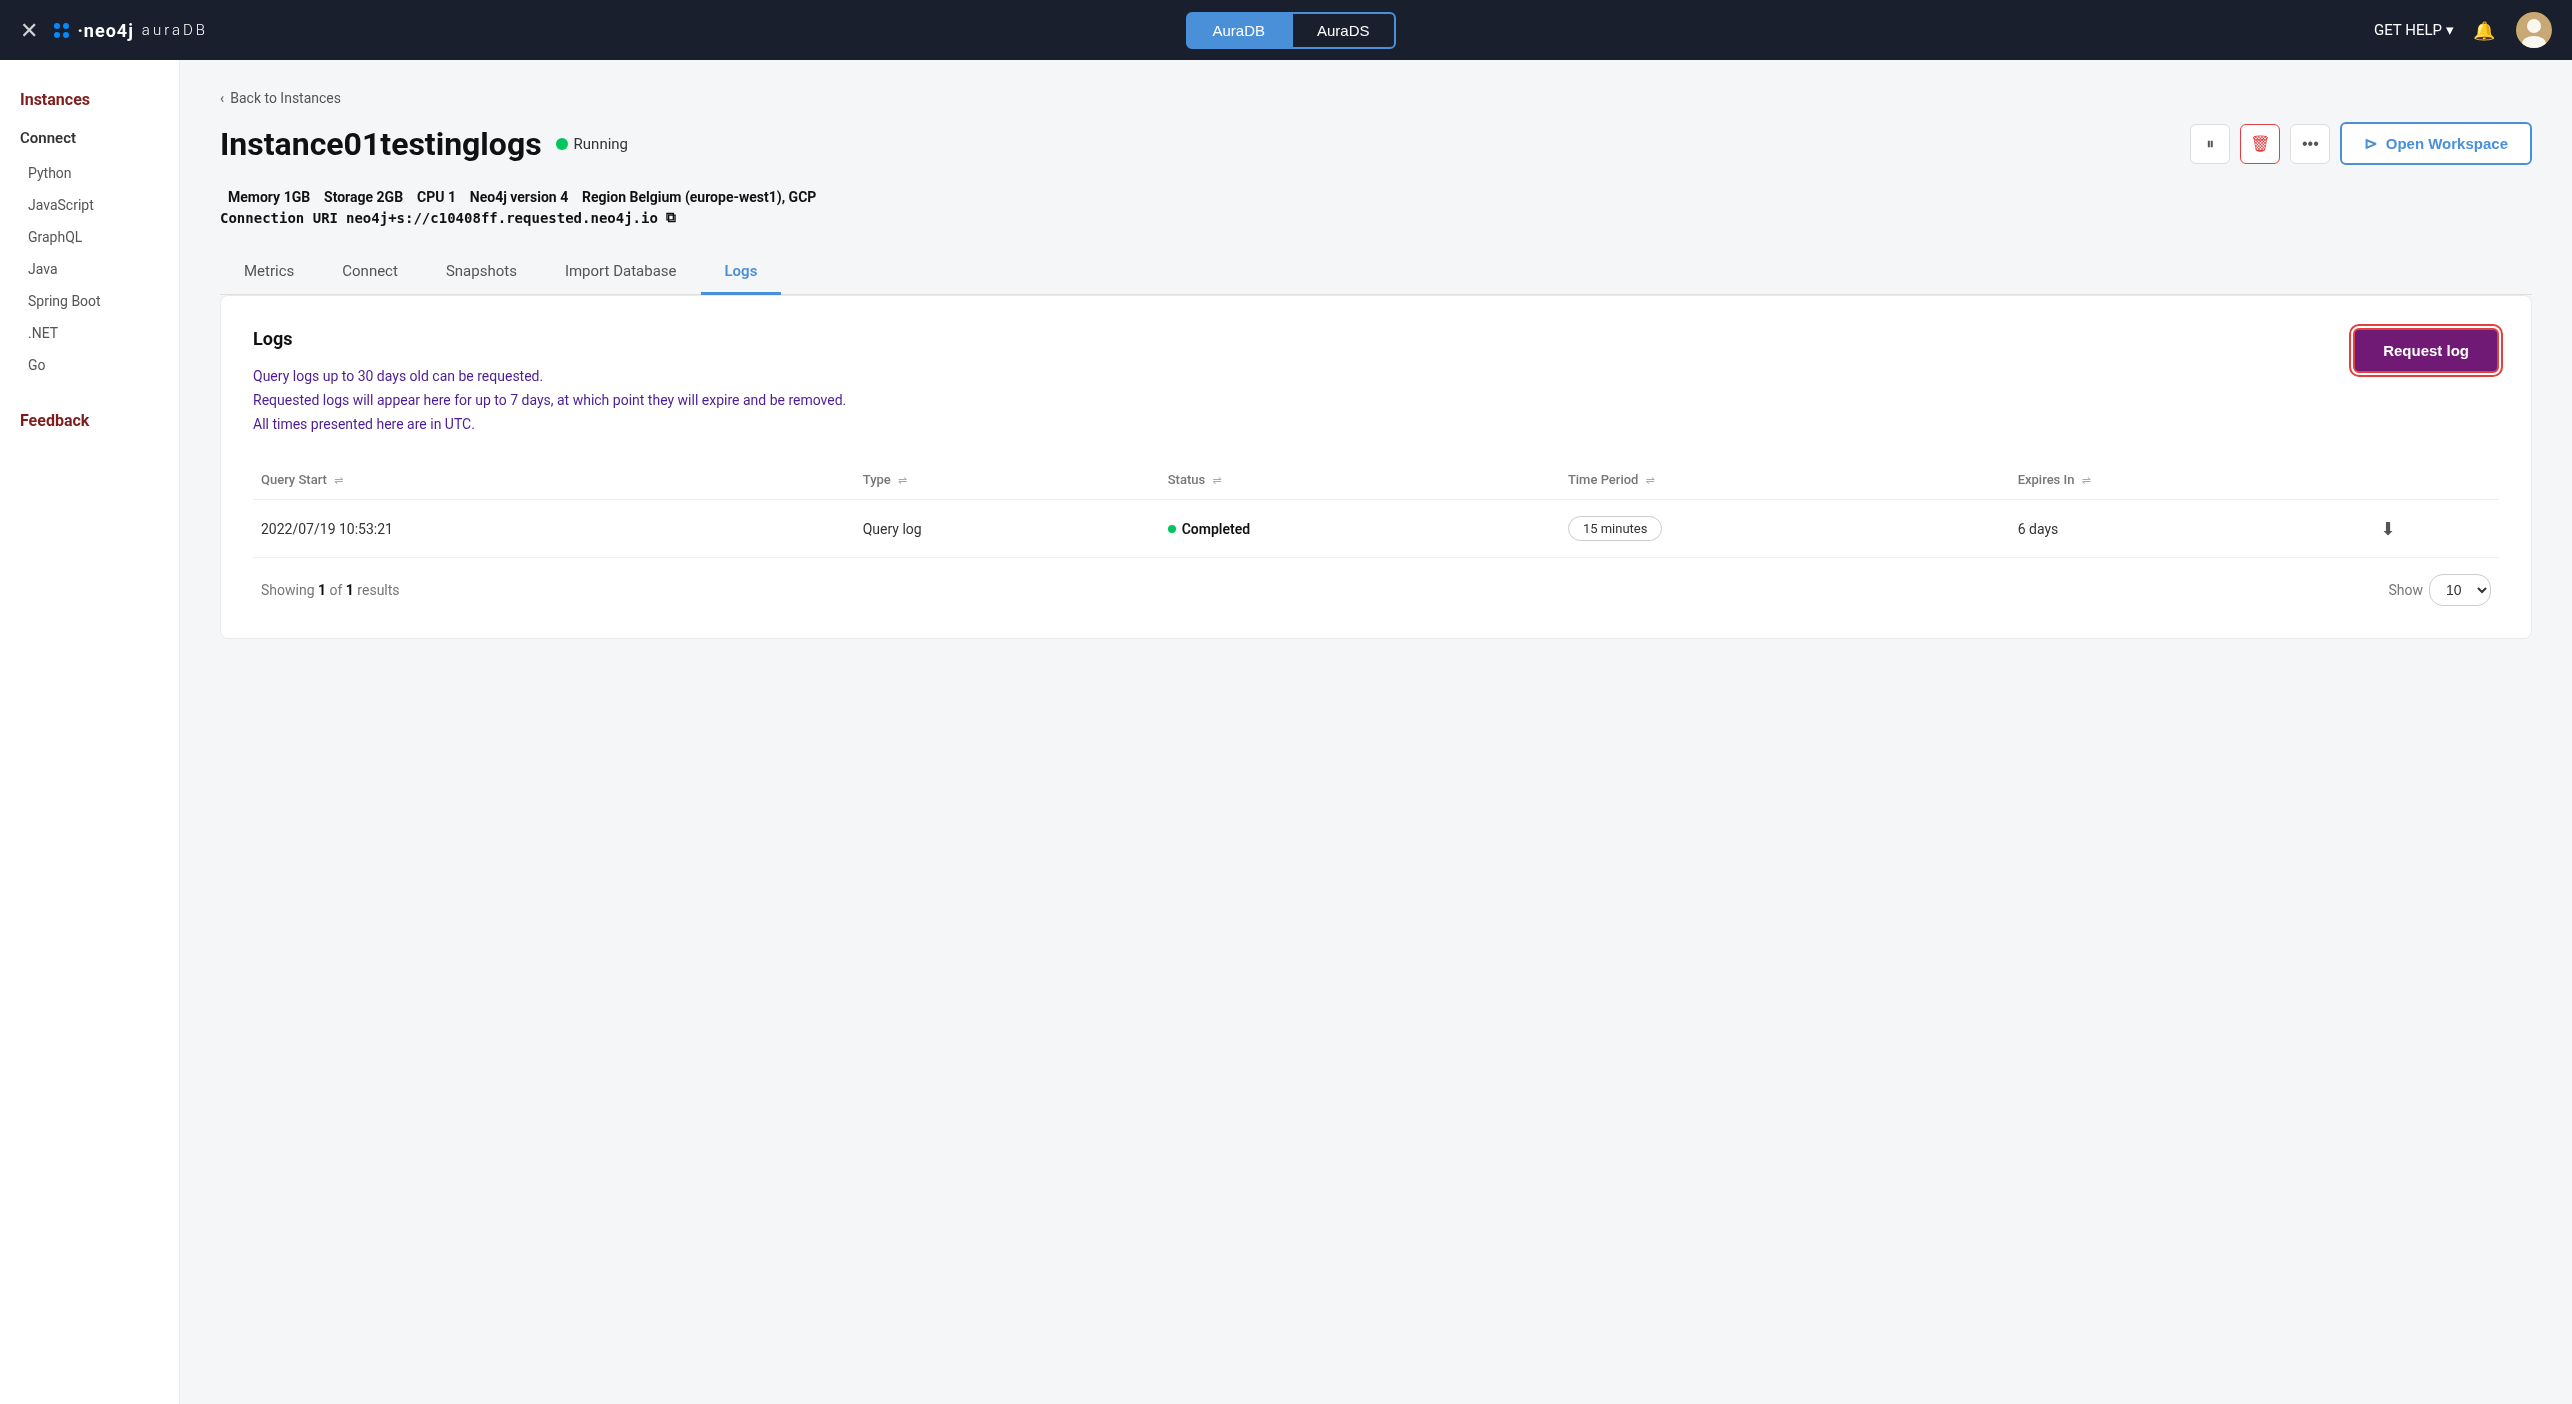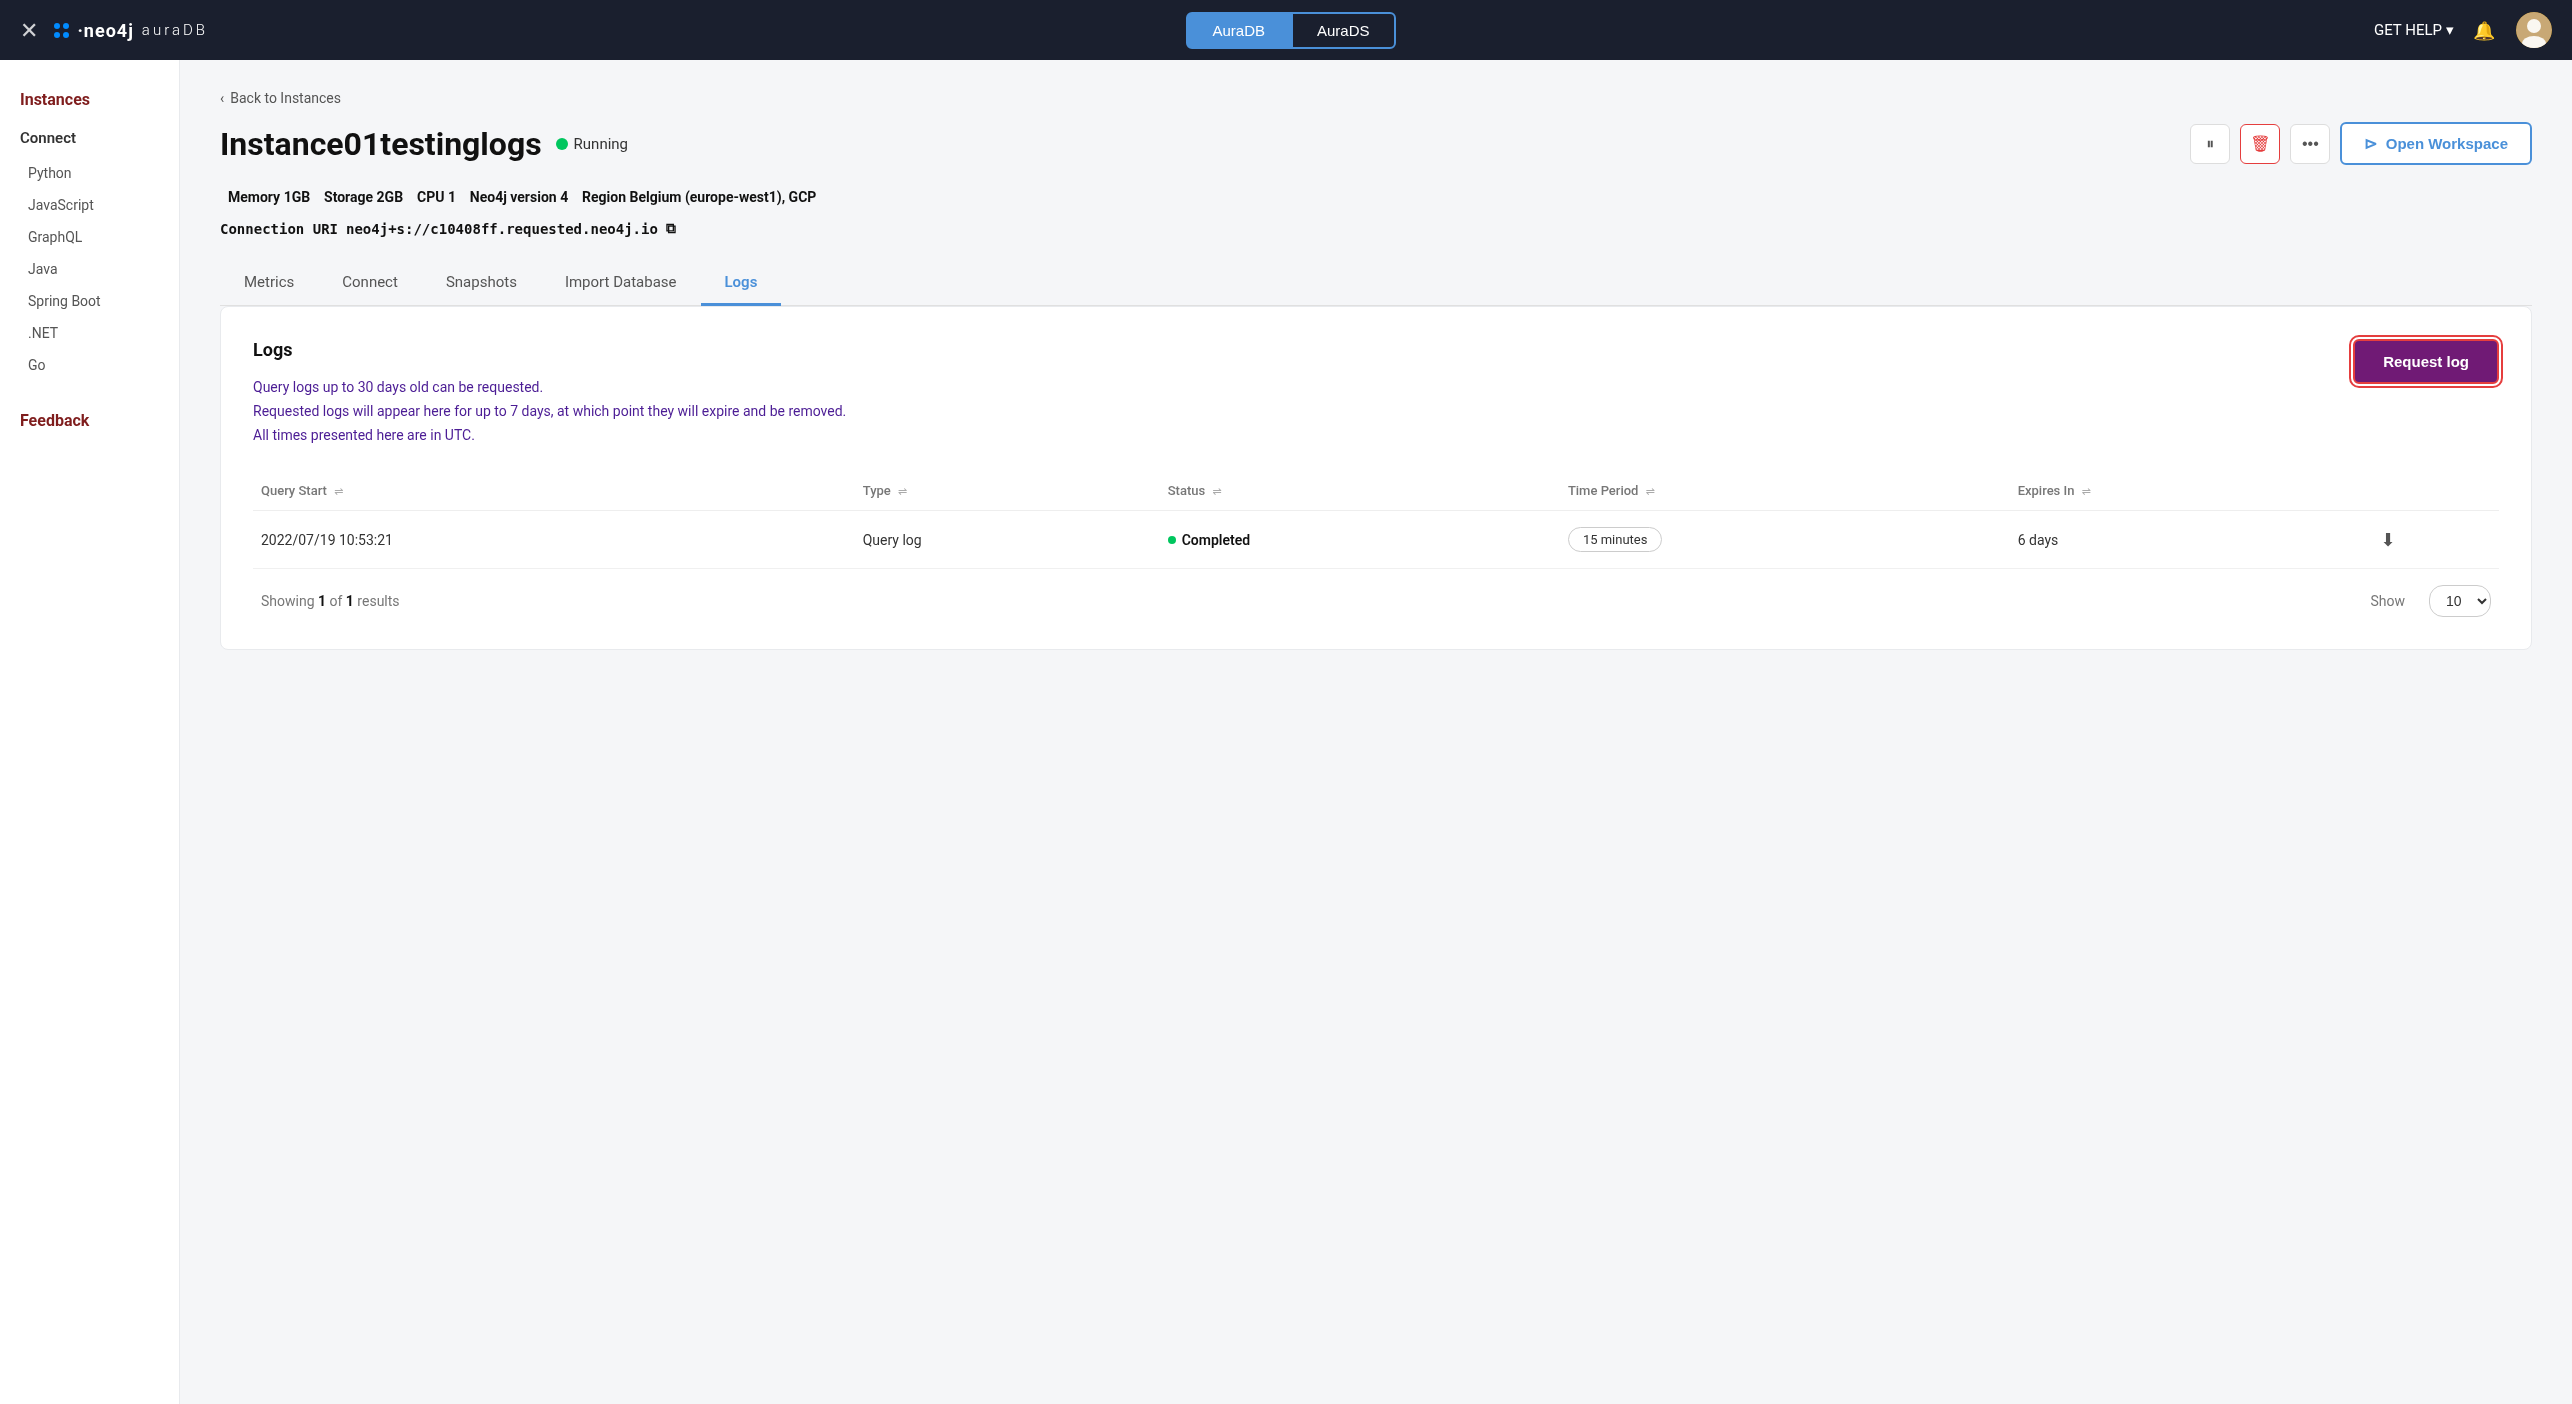--- a/index.html
+++ b/index.html
@@ -128,21 +128,21 @@
       color: #4a90d9;
       font-size: 15px;
       font-weight: 600;
       cursor: pointer;
     }
 
     
     .instance-meta {
       font-size: 14px;
       color: #555;
-      margin-bottom: 15px;
+      margin-bottom: 4px;
       padding-left: 8px;
     }
     .instance-meta span { font-weight: 700; color: #111; }
     .instance-uri {
       font-size: 14px;
       color: #555;
       display: flex;
       align-items: center;
       gap: 8px;
       margin-bottom: 24px;
@@ -269,21 +269,21 @@
       align-items: center;
       padding: 16px 8px 0;
       font-size: 14px;
       color: #777;
     }
     .showing-text b { color: #111; }
 
     .show-select {
       display: flex;
       align-items: center;
-      gap: 24px;
+      gap: 6px;
     }
     .show-select select {
       border: 1px solid #ccc;
       border-radius: 14px;
       padding: 6px 12px;
       font-size: 14px;
       color: #333;
       background: #fff;
       cursor: pointer;
     }

